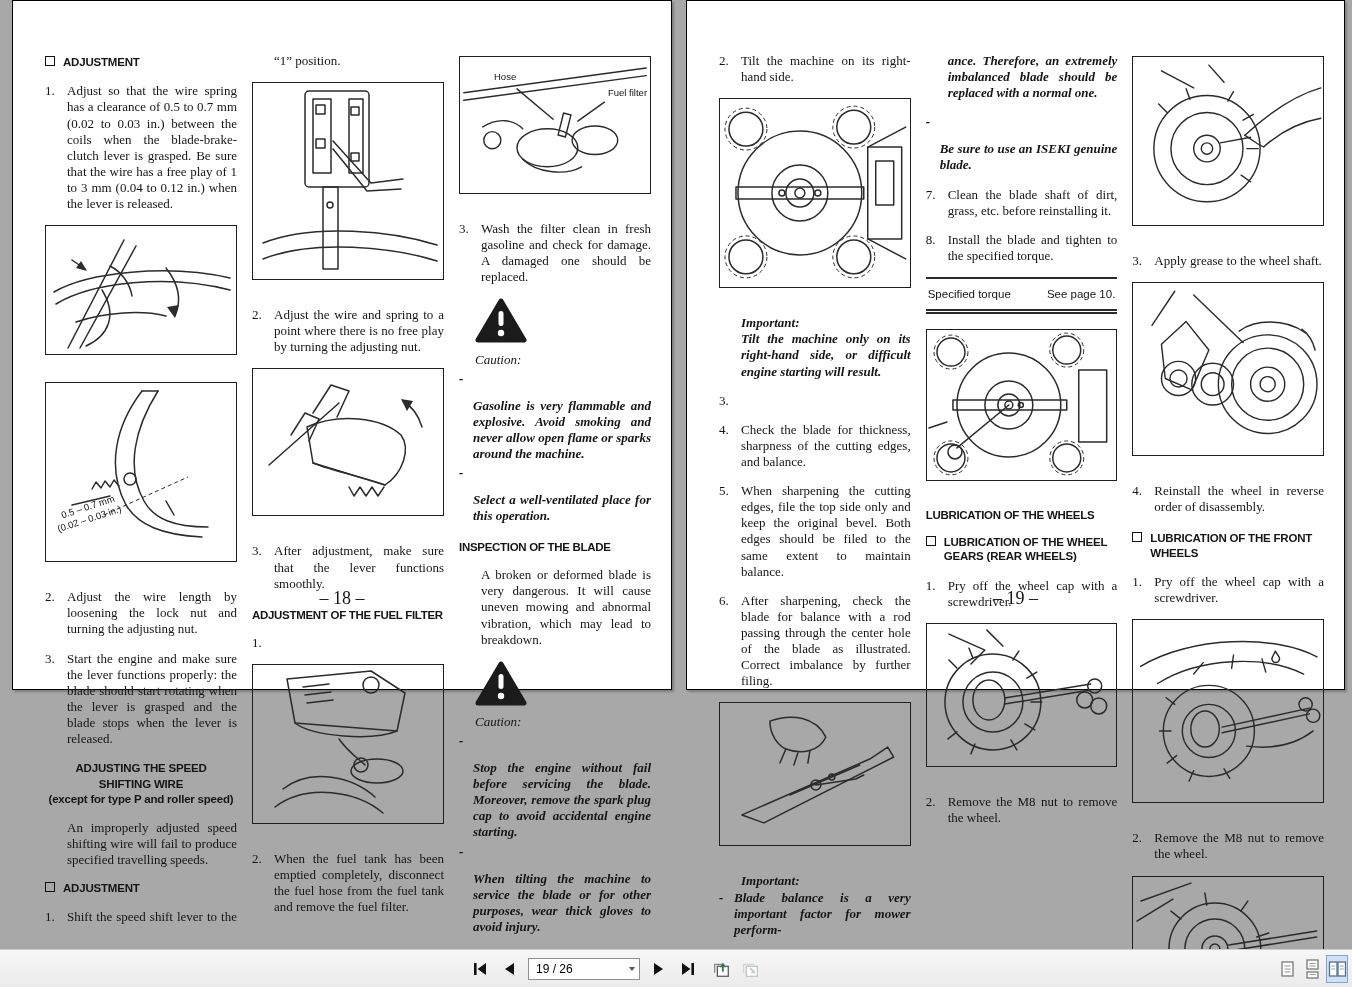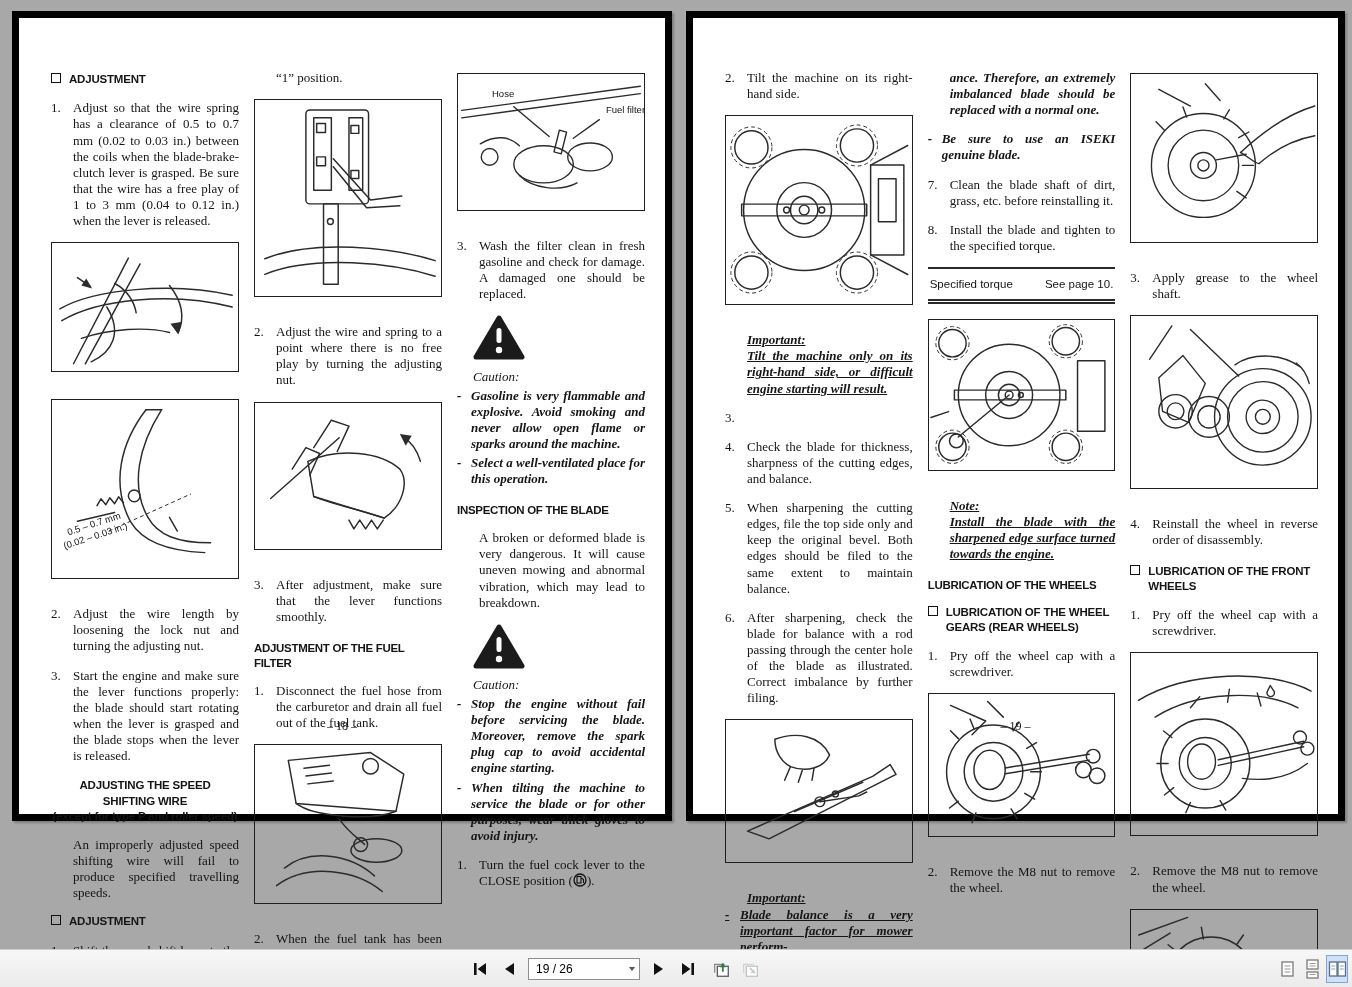--- a/index.html
+++ b/index.html
@@ -1,22 +1,22 @@
 <!DOCTYPE html>
 <html><head>
 <meta charset="utf-8">
 <style>
   html,body{margin:0;padding:0;}
   body{width:1352px;height:987px;background:#a8a8a8;overflow:hidden;
        font-family:"Liberation Serif",serif;color:#151515;}
   .viewer{position:relative;width:1352px;height:987px;}
 
   
-  .page{position:absolute;top:11px;height:810px;background:#fff;
-        border:7px solid #000000;box-shadow:2px 2px 2px rgba(0,0,0,.25);
+  .page{position:absolute;top:0;height:690px;background:#fff;
+        border:1px solid #000000;box-shadow:2px 2px 2px rgba(0,0,0,.25);
         box-sizing:border-box;}
   .p18{left:12px;width:660px;}
   .p19{left:686px;width:659px;}
   .pagebody{display:flex;gap:15px;padding:52px 20px 0 32px;box-sizing:border-box;}
   .col{flex:1;min-width:0;font-size:13px;line-height:1.24;}
 
   .sechead{display:flex;align-items:flex-start;gap:8px;
            font:700 11.5px/1.25 "Liberation Sans",sans-serif;letter-spacing:-.2px;
            margin:2px 0 14px;}
   .sq{flex:none;width:8px;height:8px;border:1.5px solid #111;margin-top:1px;}
@@ -29,38 +29,38 @@
   .jlast{text-align-last:justify;}
   .cont{margin:0 0 13px 22px;text-align:justify;}
 
   .fig{position:relative;border:1.5px solid #1f1f1f;margin:3px 0 27px;overflow:hidden;}
   .fig svg{display:block;width:100%;height:100%;}
   .fig svg .ln{stroke:#2b2b2b;fill:none;stroke-width:1.5;stroke-linecap:round;stroke-linejoin:round;}
   .fig svg .fl{fill:#2b2b2b;stroke:none;}
   .fig svg .dsh{stroke:#2b2b2b;fill:none;stroke-width:1;stroke-dasharray:4 3;}
   .figlabel{position:absolute;font:9.5px "Liberation Sans",sans-serif;color:#111;white-space:nowrap;}
 
-  .imp{margin:11px 0 13px 22px;font-weight:700;font-style:italic;text-align:justify;text-decoration:underline;}
+  .imp{margin:11px 0 13px 22px;font-weight:700;font-style:italic;text-align:justify;}
   .imp .t{text-align:left;}
   .impb{display:flex;gap:6px;margin:0 0 13px;}
   .impb .d{flex:none;width:9px;font-weight:700;font-style:italic;}
   .impb .tx{flex:1;font-weight:700;font-style:italic;text-align:justify;}
 
   .cauicon{margin:4px 0 3px 16px;}
   .ctitle{font-weight:400;font-style:italic;margin:0 0 3px 16px;}
   .cb{display:flex;gap:5px;margin:0 0 3px;}
   .cb .d{flex:none;width:9px;font-weight:700;font-style:italic;}
-  .cb .tx{flex:1;font-weight:700;font-style:italic;text-align:justify;}
+  .cb .tx{flex:1;font-weight:700;font-style:italic;text-align:justify;margin-top:27px;}
   .cgap{margin-bottom:13px;}
 
   .torque{display:flex;justify-content:space-between;align-items:center;
           border-top:2px solid #2a2a2a;border-bottom:5px double #2a2a2a;
           padding:9px 2px;font:11.5px "Liberation Sans",sans-serif;margin:4px 0 15px;}
 
-  .pagenum{position:absolute;left:0;right:0;bottom:80px;text-align:center;font-size:12px;}
+  .pagenum{position:absolute;left:0;right:0;bottom:80px;text-align:center;font-size:18px;}
 
   .fuelpump{display:inline-block;vertical-align:-2px;}
 
   
   .toolbar{position:absolute;left:0;right:0;bottom:0;height:37px;
            background:linear-gradient(#f7f7f7,#ebebeb);border-top:1px solid #cdcdcd;}
   .navcluster{position:absolute;left:470px;top:0;height:37px;display:flex;align-items:center;gap:9px;}
   .tbtn{width:20px;height:24px;display:flex;align-items:center;justify-content:center;cursor:pointer;}
   .pf{position:relative;width:112px;height:22px;}
   .pf input{width:100%;height:100%;box-sizing:border-box;border:1px solid #8f8f8f;
@@ -177,21 +177,20 @@
             <path class="fl" d="M148,30 l12,2 l-6,10 z"></path>
           </svg>
         </div>
         <div class="item">
           <span class="num">3.</span>
           <div class="itext">After adjustment, make sure that the lever functions smoothly.</div>
         </div>
         <div class="h1">ADJUSTMENT OF THE FUEL FILTER</div>
         <div class="item">
           <span class="num">1.</span>
-          <div class="itext">Disconnect the fuel hose from the carburetor and drain all fuel out of the fuel tank.</div>
         </div>
         <div class="fig" style="height:158px;">
           <svg viewBox="0 0 190 158">
             <path class="ln" d="M34,14 L118,6 L152,28 L144,66 L42,58 Z"></path>
             <path class="ln" d="M50,22 l26,-3 M52,30 l26,-3 M54,38 l26,-3"></path>
             <circle class="ln" cx="118" cy="20" r="8"></circle>
             <path class="ln" d="M42,58 C60,72 120,76 144,66"></path>
             <path class="ln" d="M86,74 C96,88 106,94 112,100"></path>
             <ellipse class="ln" cx="124" cy="106" rx="26" ry="12"></ellipse>
             <path class="ln" d="M30,124 C58,102 100,112 122,132"></path>
@@ -375,24 +374,20 @@
             <circle class="ln" cx="140" cy="20" r="14"></circle>
               <circle class="dsh" cx="140" cy="20" r="17"></circle>
             <circle class="ln" cx="24" cy="128" r="14"></circle>
               <circle class="dsh" cx="24" cy="128" r="17"></circle>
             <circle class="ln" cx="140" cy="128" r="14"></circle>
               <circle class="dsh" cx="140" cy="128" r="17"></circle>
             <rect class="ln" x="152" y="40" width="28" height="72"></rect>
             <path class="ln" d="M2,98 L20,92"></path>
           </svg>
         </div>
-        <div class="imp">
-          <div class="t">Note:</div>
-          <div>Install the blade with the sharpened edge surface turned towards the engine.</div>
-        </div>
         <div class="h1">LUBRICATION OF THE WHEELS</div>
         <div class="sechead">
           <span class="sq"></span>
           <span>LUBRICATION OF THE WHEEL GEARS (REAR WHEELS)</span>
         </div>
         <div class="item">
           <span class="num">1.</span>
           <div class="itext">Pry off the wheel cap with a screwdriver.</div>
         </div>
         <div class="fig" style="height:142px;">

